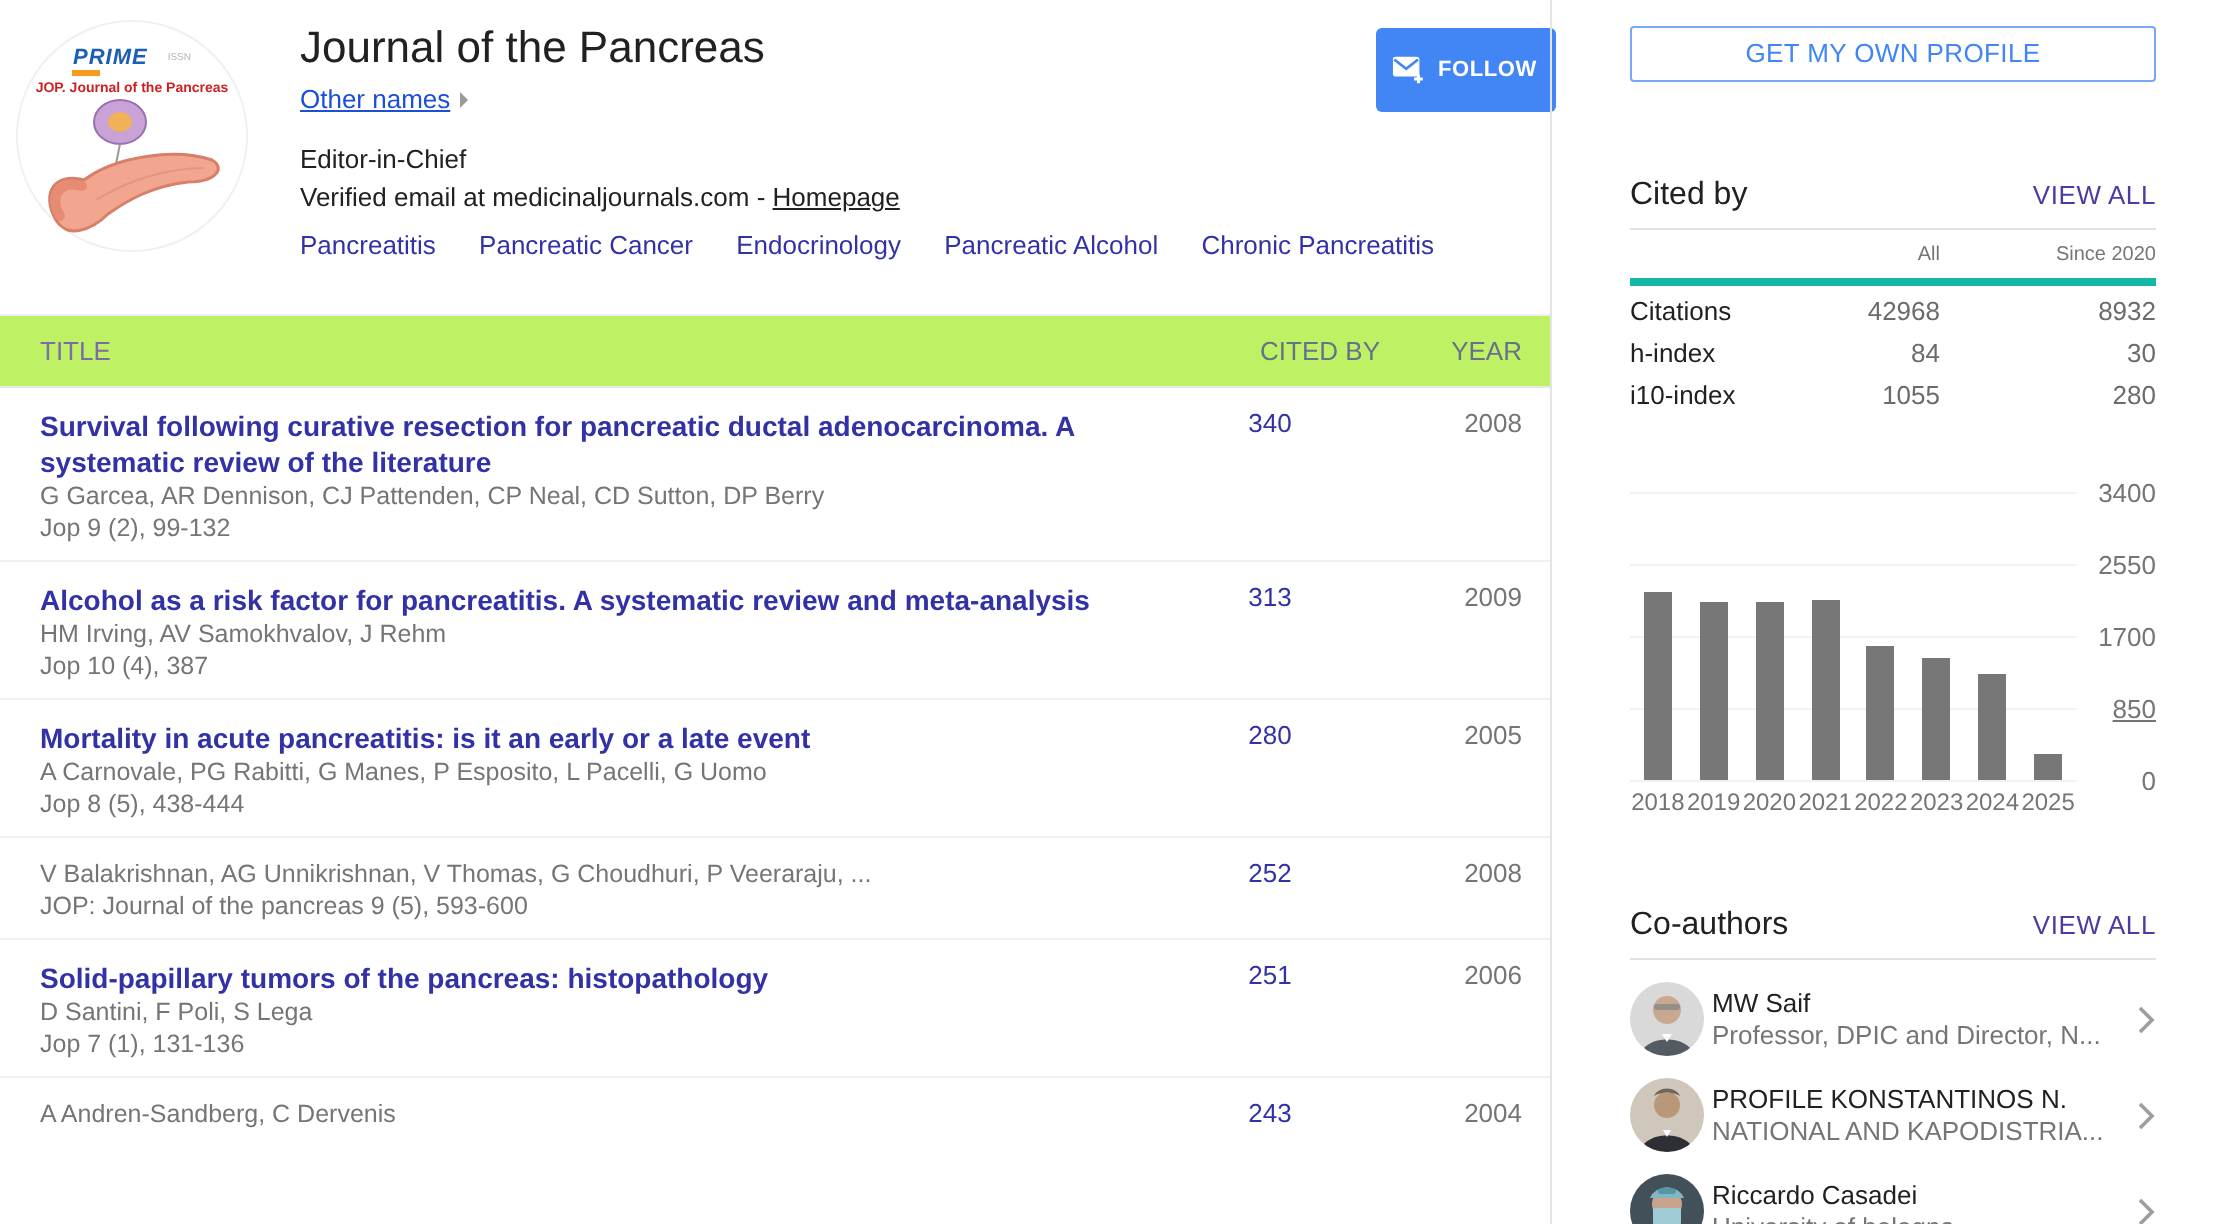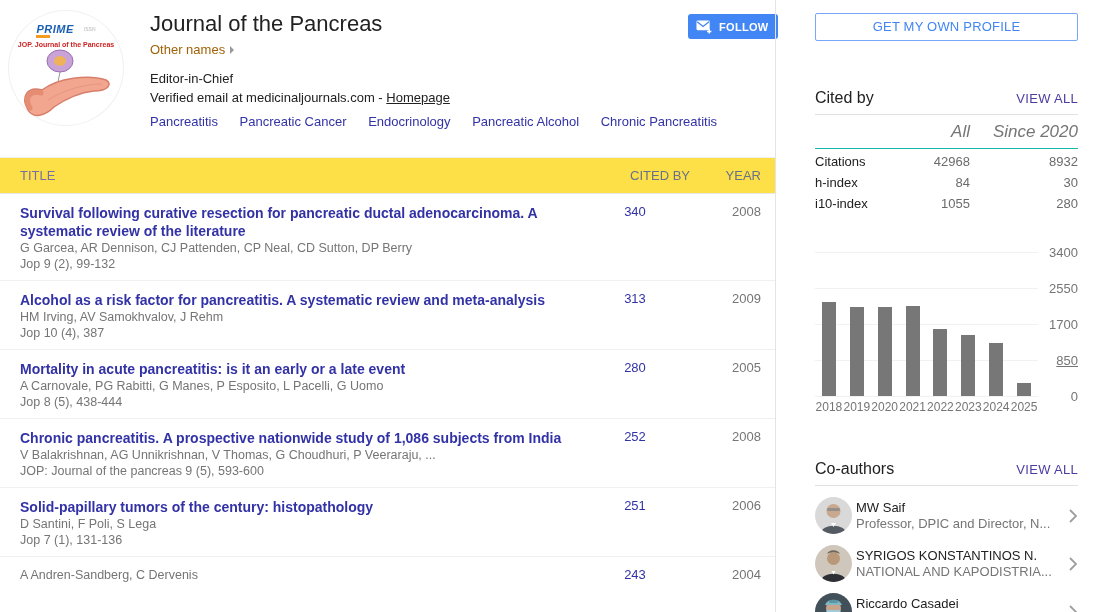--- a/index.html
+++ b/index.html
@@ -22,40 +22,40 @@
   }
   .av-logo-row { margin-top:14px; display:flex; justify-content:center; align-items:flex-start; gap:10px; }
   .av-prime { font-size:11px; font-weight:bold; font-style:italic; color:#1a5fb4; letter-spacing:.5px; line-height:10px; }
   .av-prime .bar { display:block; height:3px; background:#f59b20; margin-top:1px; }
   .av-issn { font-size:5px; color:#b5b5b5; margin-top:2px; }
   .av-caption { font-size:7px; font-weight:bold; color:#cc2222; margin-top:3px; }
   .av-art { margin-top:0px; }
 
   .pinfo { margin-left:150px; padding-top:12px; }
   .p-name { font-size:22px; font-weight:normal; color:#212121; line-height:24px; }
-  .p-other { margin-top:6px; font-size:13px; color:#a16207; cursor:pointer; display:inline-flex; align-items:center; }
+  .p-other { margin-top:6px; font-size:13px; color:#1d4ed8; cursor:pointer; display:inline-flex; align-items:center;text-decoration:underline; }
   .tri-right { display:inline-block; width:0; height:0; margin-left:5px;
     border-left:4px solid #9a9a9a; border-top:4px solid transparent; border-bottom:4px solid transparent; }
   .p-role { margin-top:13px; font-size:13px; color:#212121; }
   .p-verified { margin-top:4px; font-size:13px; color:#212121; }
   .p-homepage { color:#212121; text-decoration:underline; }
   .p-tags { margin-top:9px; font-size:13px; }
   .p-tags .tag { color:#3232a6; margin-right:18px; }
 
   .follow-btn {
-    position:absolute; left:688px; top:14px; height:25px; padding:0 10px 0 8px;
+    position:absolute; left:688px; top:14px; height:42px; padding:0 10px 0 8px;
     background:#4285f4; border-radius:3px; border:none; color:#fff;
     font-size:11px; font-weight:bold; letter-spacing:.3px;
     display:flex; align-items:center; gap:6px; cursor:pointer;
     font-family:"Liberation Sans", Arial, sans-serif;
   }
 
   
   .thead {
-    display:flex; align-items:center; background:#fde047;
+    display:flex; align-items:center; background:#bef264;
     border-top:1px solid #efefef; border-bottom:1px solid #e7e7e7;
     padding:10px 14px 10px 20px; font-size:13px;
   }
   .th-title { flex:1; color:#7a6da5; }
   .th-cited { width:110px; text-align:right; color:#67718a; }
   .th-year { width:71px; text-align:right; color:#67718a; }
 
   .art-row { display:flex; padding:10px 14px 8px 20px; border-bottom:1px solid #f0f0f0; }
   .art-main { flex:1; padding-right:14px; }
   .art-title { font-size:14px; color:#3232a6; line-height:18px; display:block;font-weight:bold; }
@@ -71,21 +71,21 @@
     border:1px solid #78a7f7; border-radius:2px; color:#4285f4;
     font-size:13px; text-align:center; line-height:26px; cursor:pointer; letter-spacing:.2px;
     font-family:"Liberation Sans", Arial, sans-serif; display:block;
   }
   .section-head { display:flex; justify-content:space-between; align-items:baseline; }
   .section-title { font-size:16px; color:#212121; }
   .view-all { font-size:13px; color:#4b3ca0; letter-spacing:.3px; }
   .rule { border-bottom:1px solid #e2e2e2; margin-top:7px; }
 
   .cited-section { margin-top:48px; }
-  .stat-cols { display:flex; padding:7px 0 6px 0; border-bottom:1px solid #14b8a6; font-size:17px; color:#757575;font-style:italic; }
+  .stat-cols { display:flex; padding:7px 0 6px 0; border-bottom:4px solid #14b8a6; font-size:10px; color:#757575; }
   .stat-cols .sc-label { flex:1; }
   .sc-all { width:90px; text-align:right; }
   .sc-since { width:108px; text-align:right; }
   .stat-row { display:flex; font-size:13px; line-height:16px; margin-top:5px;justify-content:space-between; }
   .stat-row .st-label { flex:1; color:#212121; }
   .stat-row .sc-all, .stat-row .sc-since { color:#6b6b6b; }
 
   
   .chart { position:relative; margin-top:40px; height:162px; }
   .plot { position:absolute; left:0; top:0; width:223px; height:144px; }
@@ -194,31 +194,30 @@
         <a class="art-title">Mortality in acute pancreatitis: is it an early or a late event</a>
         <div class="art-authors">A Carnovale, PG Rabitti, G Manes, P Esposito, L Pacelli, G Uomo</div>
         <div class="art-venue">Jop 8 (5), 438-444</div>
       </div>
       <a class="art-cited">280</a>
       <div class="art-year">2005</div>
     </div>
 
     <div class="art-row">
       <div class="art-main">
-        <a class="art-title">Chronic pancreatitis. A prospective nationwide study of 1,086 subjects from India</a>
         <div class="art-authors">V Balakrishnan, AG Unnikrishnan, V Thomas, G Choudhuri, P Veeraraju, ...</div>
         <div class="art-venue">JOP: Journal of the pancreas 9 (5), 593-600</div>
       </div>
       <a class="art-cited">252</a>
       <div class="art-year">2008</div>
     </div>
 
     <div class="art-row">
       <div class="art-main">
-        <a class="art-title">Solid-papillary tumors of the century: histopathology</a>
+        <a class="art-title">Solid-papillary tumors of the pancreas: histopathology</a>
         <div class="art-authors">D Santini, F Poli, S Lega</div>
         <div class="art-venue">Jop 7 (1), 131-136</div>
       </div>
       <a class="art-cited">251</a>
       <div class="art-year">2006</div>
     </div>
 
     <div class="art-row" style="border-bottom:none;">
       <div class="art-main">
         <div class="art-authors">A Andren-Sandberg, C Dervenis</div>
@@ -351,21 +350,21 @@
           <div class="ca-avatar">
             <svg width="37" height="37" viewBox="0 0 37 37">
               <rect width="37" height="37" fill="#cfc7bb"></rect>
               <circle cx="18.5" cy="13.5" r="6.5" fill="#b89878"></circle>
               <path d="M12 9 a7 6 0 0 1 13 0 l-2 -1 -4.5 -1 -4.5 1 Z" fill="#6f6659"></path>
               <path d="M5 37 C7 26 30 26 32 37 Z" fill="#2e2e35"></path>
               <path d="M16.5 26 l2 3.5 2 -3.5 Z" fill="#fff"></path>
             </svg>
           </div>
           <div class="ca-text">
-            <div class="ca-name">SYRIGOS KONSTANTINOS N.</div>
+            <div class="ca-name">PROFILE KONSTANTINOS N.</div>
             <div class="ca-aff">NATIONAL AND KAPODISTRIA...</div>
           </div>
           <span class="ca-chevron">
             <svg width="10" height="16" viewBox="0 0 10 16">
                 <path d="M2 2 L8 8 L2 14" stroke="#9e9e9e" stroke-width="1.8" fill="none"></path>
               </svg>
           </span>
         </div>
 
         <div class="ca-row">

